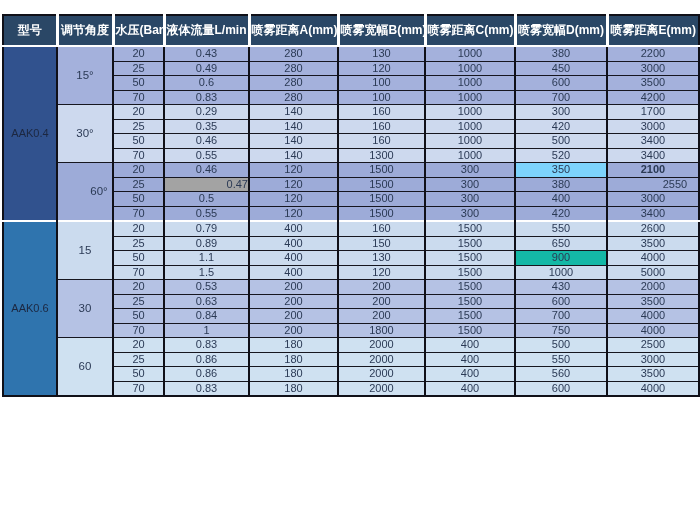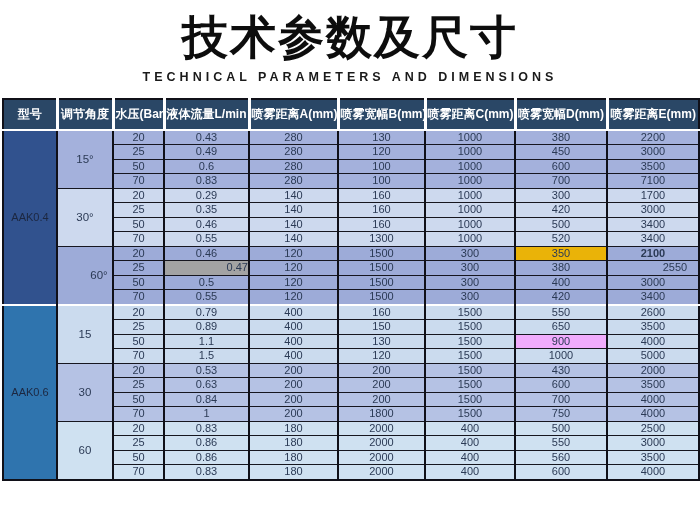--- a/index.html
+++ b/index.html
@@ -78,24 +78,20 @@
   }
   table.spec tr.model-sep td {
     border-top: 2px solid #ffffff;
   }
 </style>
 </head>
 <body>
 
 <div class="page">
 
-  <div class="title-block">
-    <div class="main-title">技术参数及尺寸</div>
-    <div class="sub-title">TECHNICAL PARAMETERS AND DIMENSIONS</div>
-  </div>
 
   <table class="spec">
     <colgroup>
       <col style="width:54px">
       <col style="width:56px">
       <col style="width:51px">
       <col style="width:85px">
       <col style="width:89px">
       <col style="width:87px">
       <col style="width:90px">
@@ -145,21 +141,21 @@
           <td style="background: rgb(164, 177, 220);">600</td>
           <td style="background: rgb(164, 177, 220);">3500</td>
         </tr>
         <tr>
           <td style="background: rgb(164, 177, 220);">70</td>
           <td style="background: rgb(164, 177, 220);">0.83</td>
           <td style="background: rgb(164, 177, 220);">280</td>
           <td style="background: rgb(164, 177, 220);">100</td>
           <td style="background: rgb(164, 177, 220);">1000</td>
           <td style="background: rgb(164, 177, 220);">700</td>
-          <td style="background: rgb(164, 177, 220);">7100</td>
+          <td style="background: rgb(164, 177, 220);">4200</td>
         </tr>
         <tr>
           <td class="angle-cell" rowspan="4" style="background: rgb(205, 217, 238);">30°</td>
           <td style="background: rgb(205, 217, 238);">20</td>
           <td style="background: rgb(205, 217, 238);">0.29</td>
           <td style="background: rgb(205, 217, 238);">140</td>
           <td style="background: rgb(205, 217, 238);">160</td>
           <td style="background: rgb(205, 217, 238);">1000</td>
           <td style="background: rgb(205, 217, 238);">300</td>
           <td style="background: rgb(205, 217, 238);">1700</td>
@@ -191,21 +187,21 @@
           <td style="background: rgb(205, 217, 238);">520</td>
           <td style="background: rgb(205, 217, 238);">3400</td>
         </tr>
         <tr>
           <td class="angle-cell" rowspan="4" style="background: rgb(157, 171, 216); padding-left: 28px;">60°</td>
           <td style="background: rgb(157, 171, 216);">20</td>
           <td style="background: rgb(157, 171, 216);">0.46</td>
           <td style="background: rgb(157, 171, 216);">120</td>
           <td style="background: rgb(157, 171, 216);">1500</td>
           <td style="background: rgb(157, 171, 216);">300</td>
-          <td style="background: #eab308; margin-left: 9px;">350</td>
+          <td style="background: #7dd3fc; margin-left: 9px;">350</td>
           <td style="background: rgb(157, 171, 216); font-weight: bold;">2100</td>
         </tr>
         <tr>
           <td style="background: rgb(157, 171, 216);">25</td>
           <td style="background: #a3a3a3; text-align: right;">0.47</td>
           <td style="background: rgb(157, 171, 216);">120</td>
           <td style="background: rgb(157, 171, 216);">1500</td>
           <td style="background: rgb(157, 171, 216);">300</td>
           <td style="background: rgb(157, 171, 216);">380</td>
           <td style="background: rgb(157, 171, 216); padding-left: 44px;">2550</td>
@@ -247,21 +243,21 @@
           <td style="background: rgb(203, 219, 238);">1500</td>
           <td style="background: rgb(203, 219, 238);">650</td>
           <td style="background: rgb(203, 219, 238);">3500</td>
         </tr>
         <tr>
           <td style="background: rgb(203, 219, 238);">50</td>
           <td style="background: rgb(203, 219, 238);">1.1</td>
           <td style="background: rgb(203, 219, 238);">400</td>
           <td style="background: rgb(203, 219, 238);">130</td>
           <td style="background: rgb(203, 219, 238);">1500</td>
-          <td style="background: #f0abfc;">900</td>
+          <td style="background: #14b8a6;">900</td>
           <td style="background: rgb(203, 219, 238);">4000</td>
         </tr>
         <tr>
           <td style="background: rgb(203, 219, 238);">70</td>
           <td style="background: rgb(203, 219, 238);">1.5</td>
           <td style="background: rgb(203, 219, 238);">400</td>
           <td style="background: rgb(203, 219, 238);">120</td>
           <td style="background: rgb(203, 219, 238);">1500</td>
           <td style="background: rgb(203, 219, 238);">1000</td>
           <td style="background: rgb(203, 219, 238);">5000</td>

